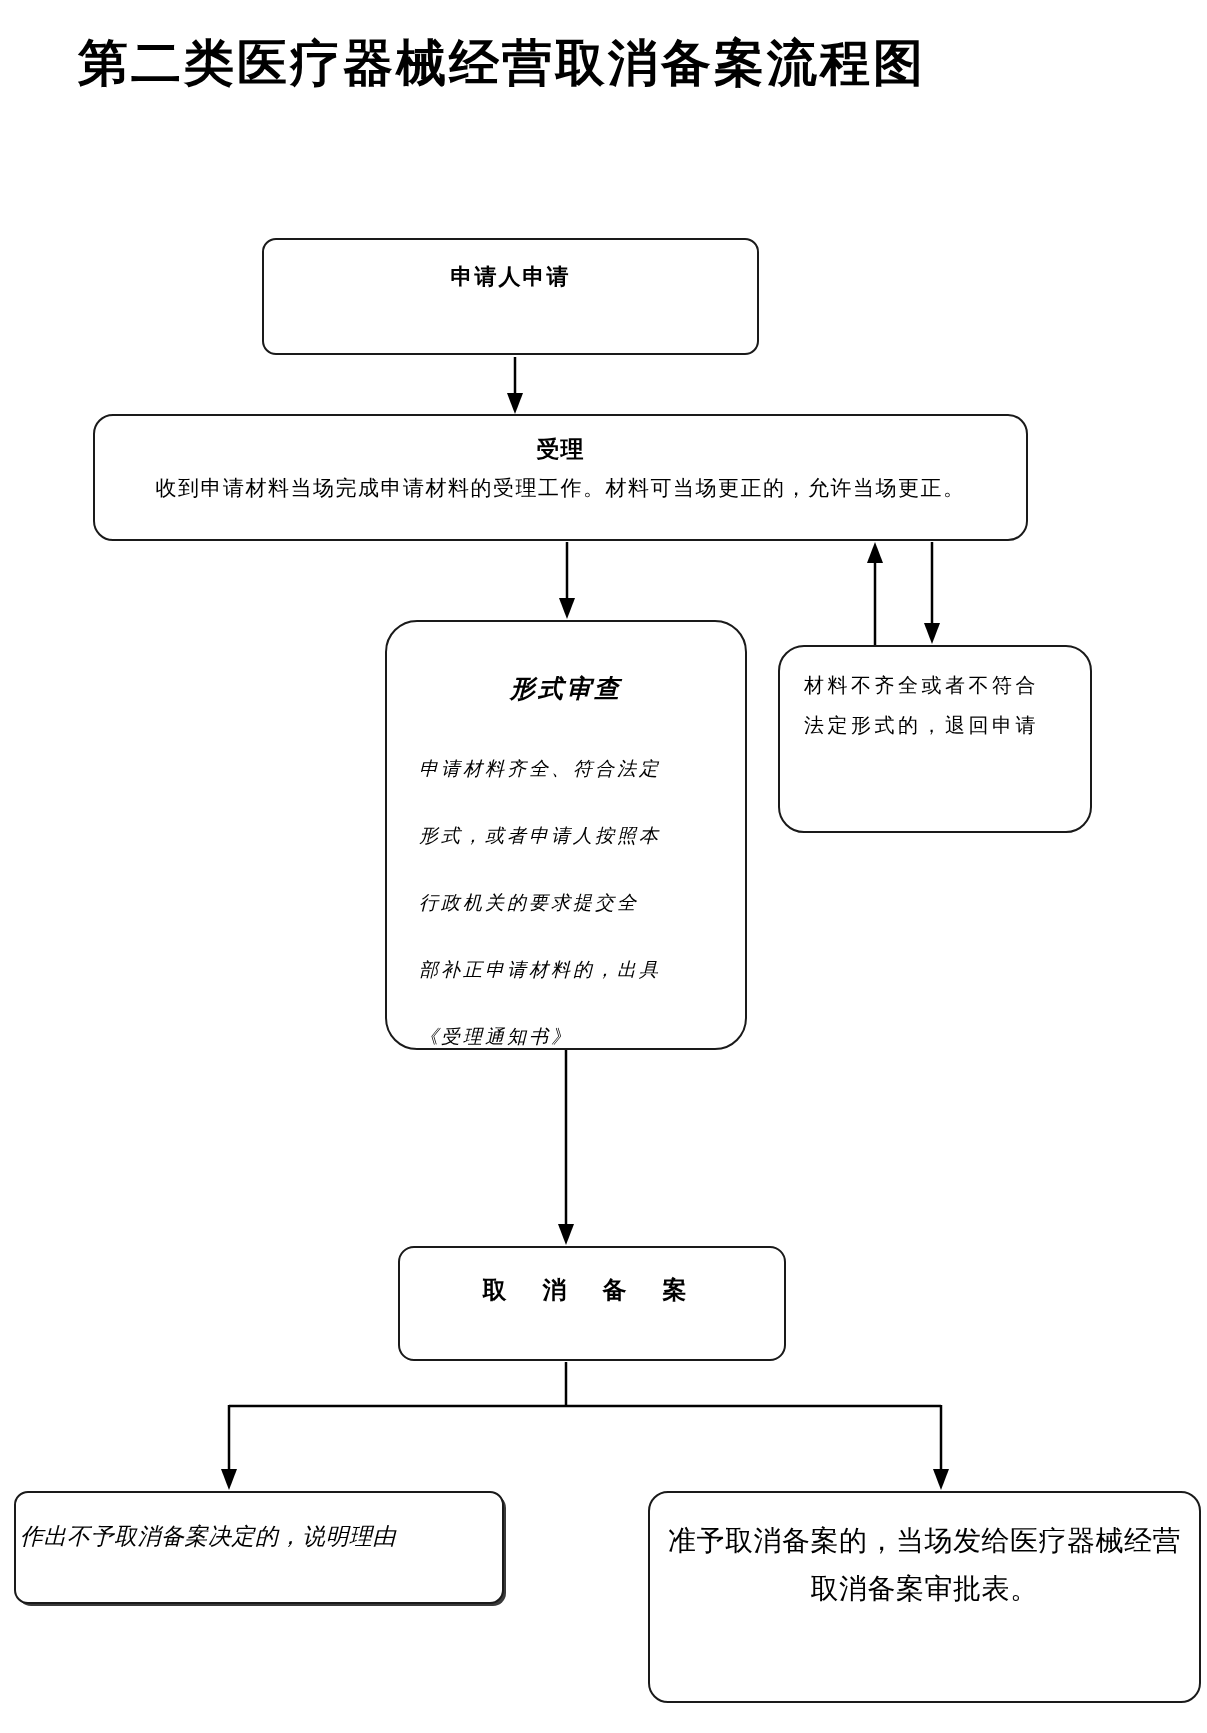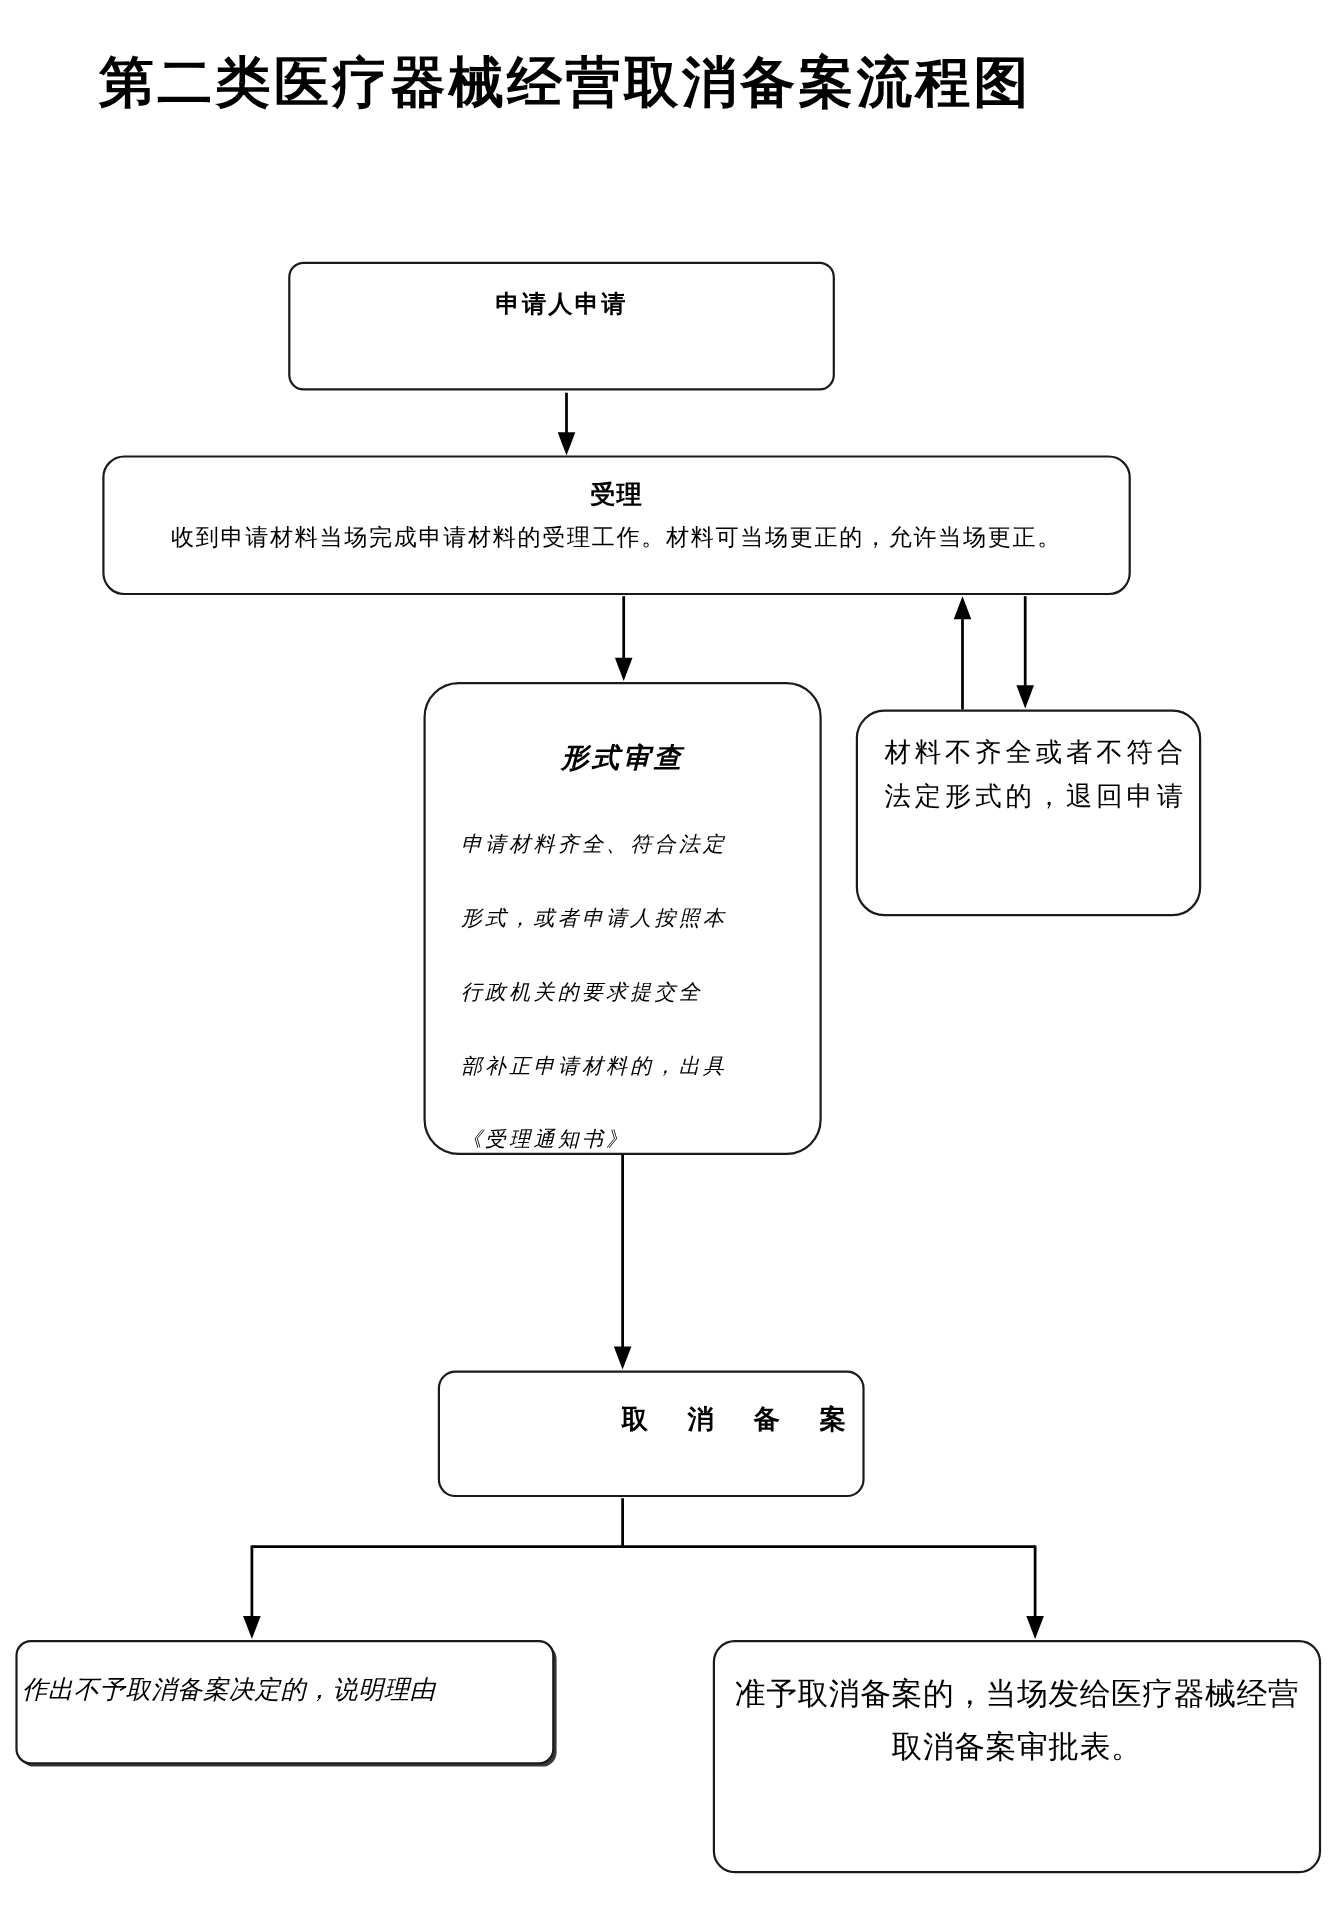--- a/index.html
+++ b/index.html
@@ -18,21 +18,21 @@
     box-sizing:border-box;
     border:2.5px solid #1a1a1a;
     background:#ffffff;
     z-index:1;
     text-align:center;
   }
   .box-title{font-weight:bold;}
   #page-title{
     position:absolute;
     left:78px; top:30px;
-    margin:12px;
+    margin:0;
     font-size:50px;
     font-weight:bold;
     letter-spacing:3px;
     white-space:nowrap;
     z-index:1;
   }
   
   .b-apply{left:262px;top:238px;width:497px;height:117px;border-radius:14px;padding-top:22px;}
   .b-apply .box-title{font-size:22px;letter-spacing:2px;}
   
@@ -47,28 +47,28 @@
     padding-left:32px;
     font-size:19px;
     letter-spacing:3px;
     line-height:67px;
     white-space:nowrap;
   }
   
   .b-return{left:778px;top:645px;width:314px;height:188px;border-radius:26px;padding:18px 18px 0 24px;}
   .b-return .rline{
     text-align:left;
-    font-size:24px;
+    font-size:20px;
     letter-spacing:3.5px;
     line-height:40px;
     white-space:nowrap;
   }
   
   .b-cancel{left:398px;top:1246px;width:388px;height:115px;border-radius:16px;padding-top:26px;}
-  .b-cancel .box-title{font-size:24px;letter-spacing:15px;text-align:right;}
+  .b-cancel .box-title{font-size:24px;letter-spacing:15px;}
   
   .b-reject{left:14px;top:1491px;width:490px;height:113px;border-radius:14px;padding:28px 14px 0 4px;
     box-shadow:3px 3px 0 -1px #3a3a3a;font-style:italic;}
   .b-reject .reject-text{text-align:left;font-size:23px;letter-spacing:0.5px;white-space:nowrap;}
   
   .b-approve{left:648px;top:1491px;width:553px;height:212px;border-radius:20px;padding-top:24px;}
   .b-approve .aline{font-size:28px;letter-spacing:0.5px;line-height:48px;white-space:nowrap;}
 </style>
 </head>
 <body>

